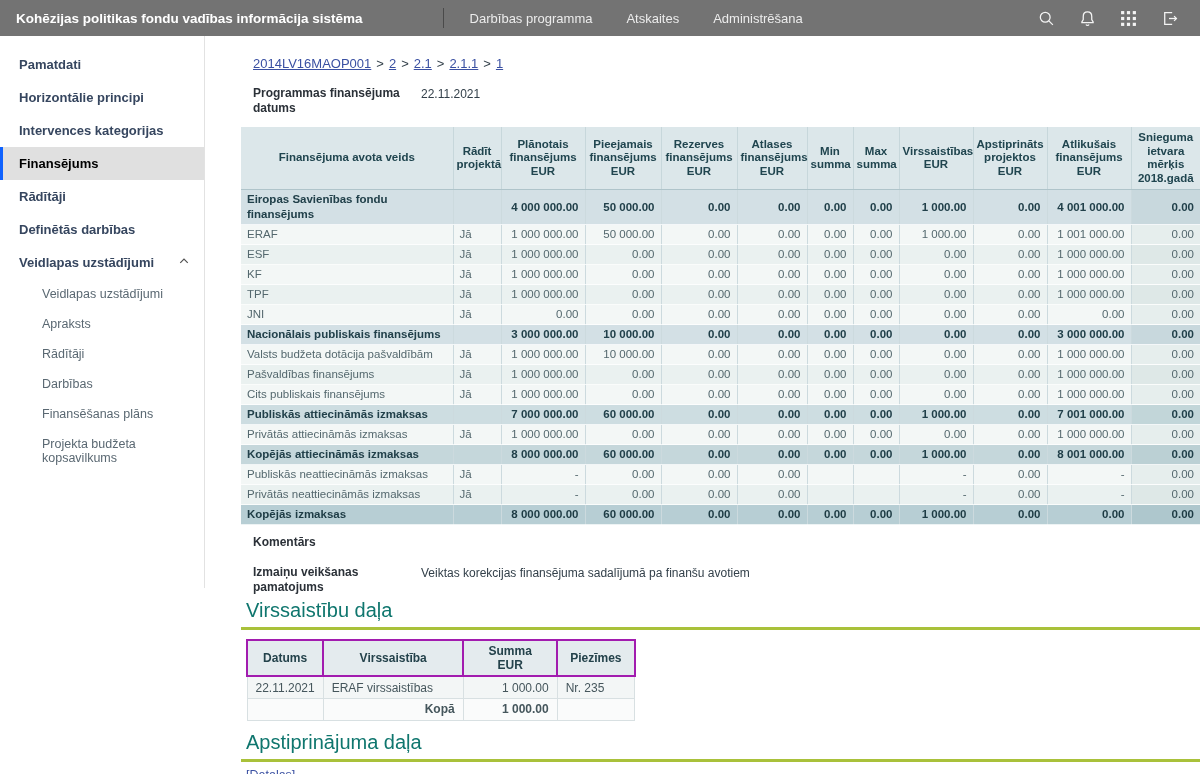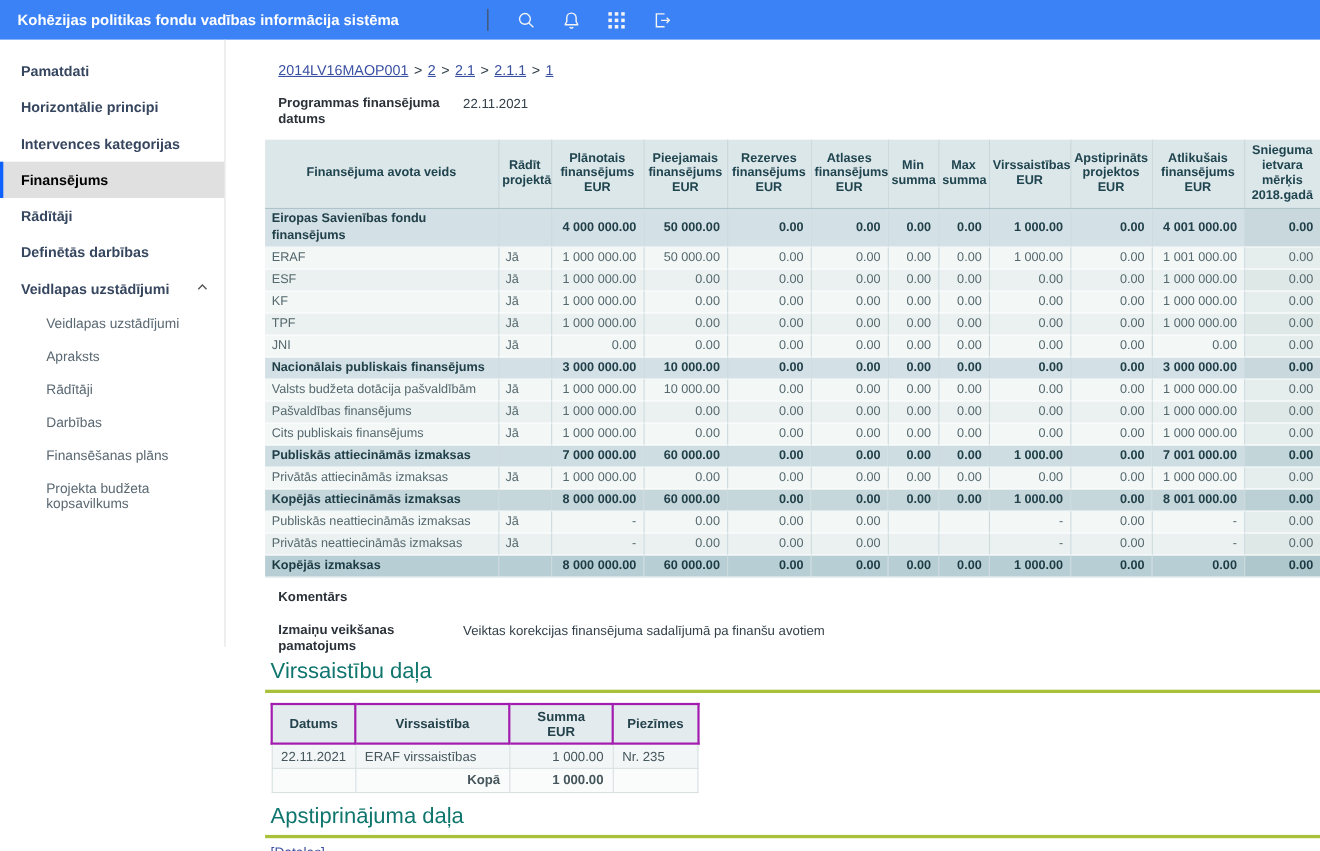--- a/index.html
+++ b/index.html
@@ -1,20 +1,20 @@
 <!DOCTYPE html>
 <html><head>
 <meta charset="utf-8">
 <style>
   * { margin:0; padding:0; box-sizing:border-box; }
   html,body { width:1200px; height:774px; overflow:hidden; background:#fff;
     font-family:"Liberation Sans","DejaVu Sans",sans-serif; }
 
   
-  .navbar { height:36px; background:#3b82f6; display:flex; align-items:center;
+  .navbar { height:36px; background:#737373; display:flex; align-items:center;
     padding:0 16px; color:#f4f4f4; }
   .nav-title { font-size:13.5px; font-weight:bold; color:#ffffff; white-space:nowrap; cursor:pointer; }
   .nav-divider { width:1px; height:20px; background:#4a4a4a; margin:0 26px 0 80px; }
   .nav-menu { display:flex; gap:34px; flex:1; }
   .nav-item { font-size:13px; color:#ececec; text-decoration:none; cursor:pointer; white-space:nowrap; }
   .nav-icons { display:flex; gap:24px; align-items:center; margin-right:6px; }
   .nav-icon { width:17px; height:17px; cursor:pointer; display:flex; align-items:center; justify-content:center; }
 
   
   .layout { display:flex; height:552px; }
@@ -78,20 +78,25 @@
   .appr-table td { padding:3px 9px; height:20px; border:1px solid #e0e7e7; color:#45565c; }
   .appr-table tr:nth-child(1) td { background:#f2f5f5; }
   .appr-table tr:nth-child(2) td { background:#eef3f3; }
 </style>
 </head>
 <body>
 
 <header class="navbar">
   <div class="nav-title">Kohēzijas politikas fondu vadības informācija sistēma</div>
   <div class="nav-divider"></div>
+  <nav class="nav-menu">
+      <a class="nav-item">Darbības programma</a>
+      <a class="nav-item">Atskaites</a>
+      <a class="nav-item">Administrēšana</a>
+    </nav>
   <div class="nav-icons">
       <span class="nav-icon">
         <svg width="17" height="17" viewBox="0 0 16 16" fill="none" stroke="#f4f4f4" stroke-width="1.2">
           <circle cx="6.8" cy="6.8" r="4.6"></circle>
           <path d="M10.2 10.2 L14 14"></path>
         </svg>
       </span>
       <span class="nav-icon">
         <svg width="17" height="17" viewBox="0 0 16 16" fill="none" stroke="#f4f4f4" stroke-width="1.2">
           <path d="M8 1.8c-2.4 0-4 1.8-4 4.2v3.1L2.7 11.2v.6h10.6v-.6L12 9.1V6c0-2.4-1.6-4.2-4-4.2z"></path>

